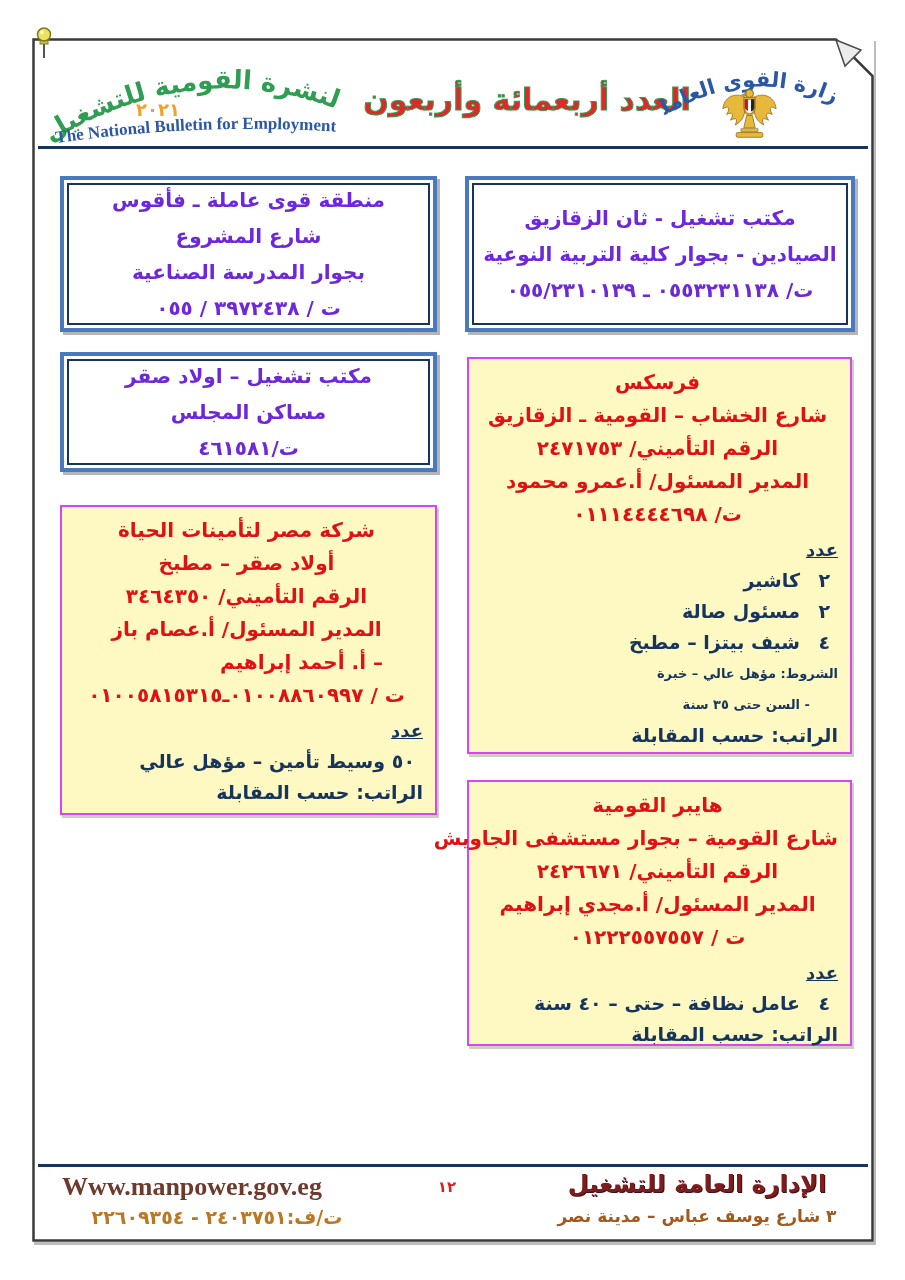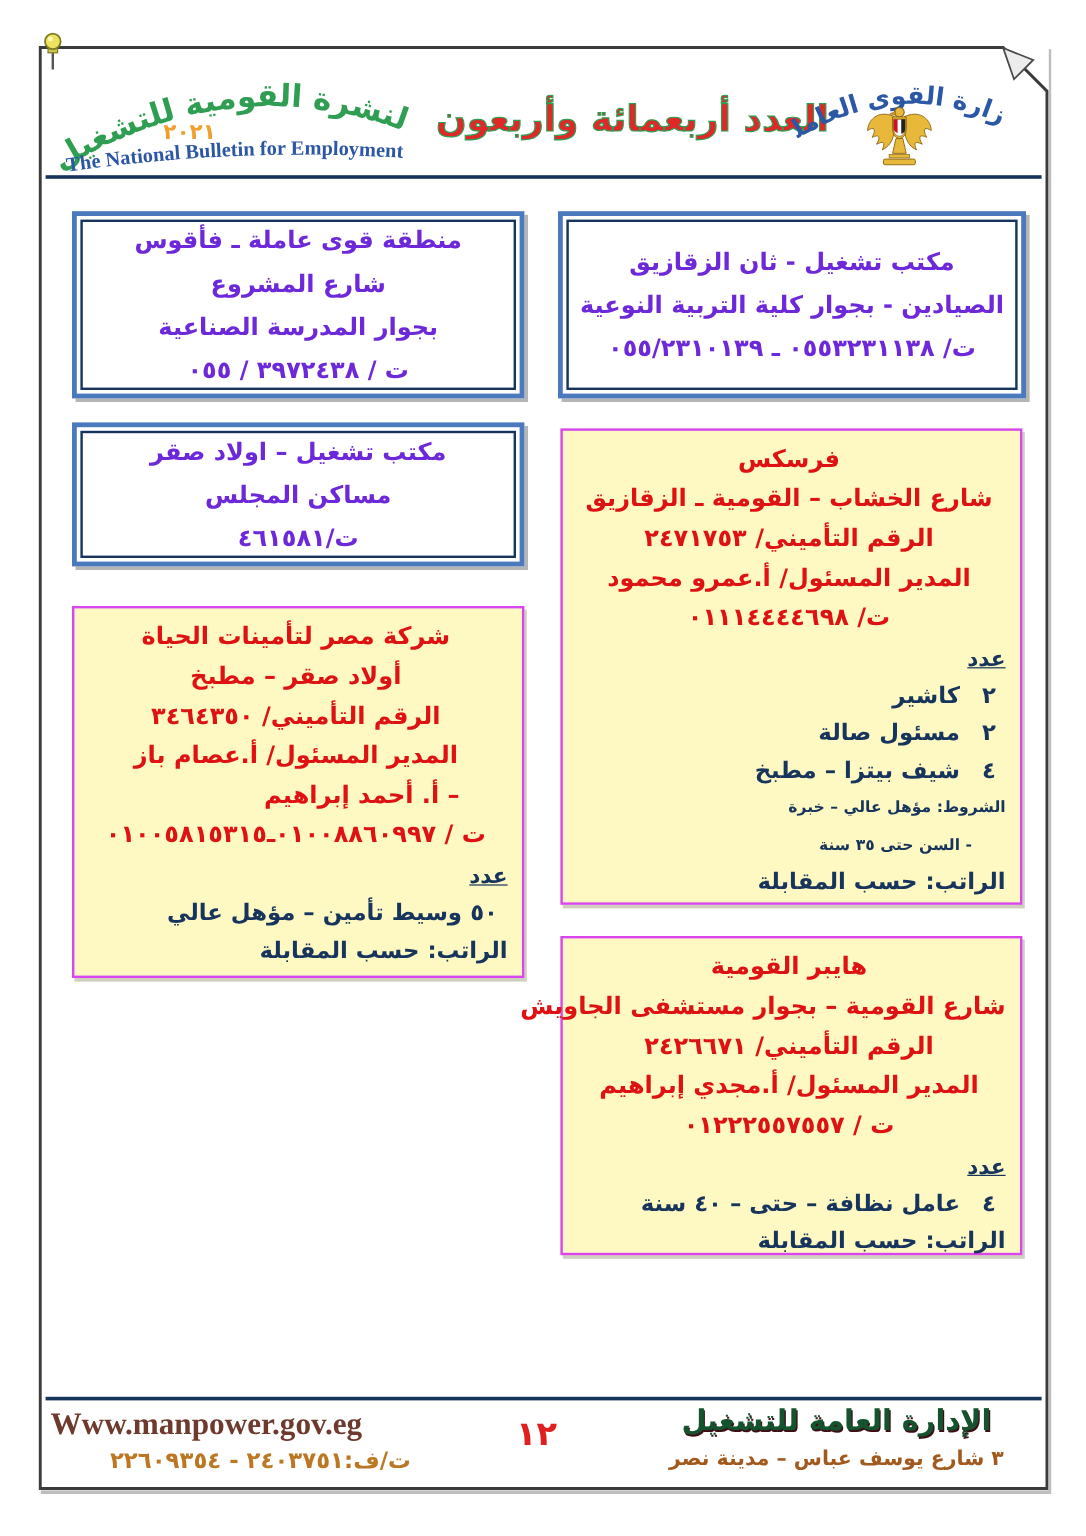--- a/index.html
+++ b/index.html
@@ -39,28 +39,28 @@
   .count-label { font-size:18px; font-weight:bold; color:#16345c; text-decoration:underline;
                  line-height:31px; margin-top:3px; }
   .job-row { display:flex; font-size:19px; font-weight:bold; color:#16345c;
              line-height:31px; padding-right:8px; }
   .job-count { min-width:30px; }
   .note-line { font-size:13px; font-weight:bold; color:#16345c; line-height:31px; }
   .note-indent { padding-right:28px; }
   .salary-line { font-size:19px; font-weight:bold; color:#16345c; line-height:31px; }
 
   
-  .site-url { position:absolute; left:10px; top:1134px; width:300px; text-align:left;
+  .site-url { position:absolute; left:10px; top:1134px; width:300px; text-align:center;
               font-family:"Liberation Serif", serif; font-size:26px; font-weight:bold; color:#6e3a2e; }
   .phone-fax { position:absolute; left:35px; top:1168px; width:300px; text-align:center;
                font-size:19px; font-weight:bold; color:#bb7722; direction:rtl; }
   .page-number { position:absolute; left:385px; top:1140px; width:60px; text-align:center;
-                 font-size:28px; font-weight:bold; color:#e02020; }
+                 font-size:15px; font-weight:bold; color:#e02020; }
   .department { position:absolute; left:520px; top:1132px; width:290px; text-align:center;
-                font-size:24px; font-weight:bold; color:#14532d; direction:rtl;
+                font-size:24px; font-weight:bold; color:#7f1d1d; direction:rtl;
                 text-shadow:1px 1px 0 #3d0e16; }
   .address { position:absolute; left:500px; top:1168px; width:330px; text-align:center;
              font-size:17px; font-weight:bold; color:#a2591d; direction:rtl; }
 
   svg text { font-family:"DejaVu Sans", sans-serif; }
   .t-green { font-size:26px; font-weight:bold; fill:#2f9e52; }
   .t-year  { font-size:18px; font-weight:bold; fill:#f0a030; letter-spacing:5px; }
   .t-eng   { font-family:"Liberation Serif", serif; font-size:17px; font-weight:bold; fill:#2b57a5; }
   .t-min   { font-size:21px; font-weight:bold; fill:#2b57a5; }
 </style>

